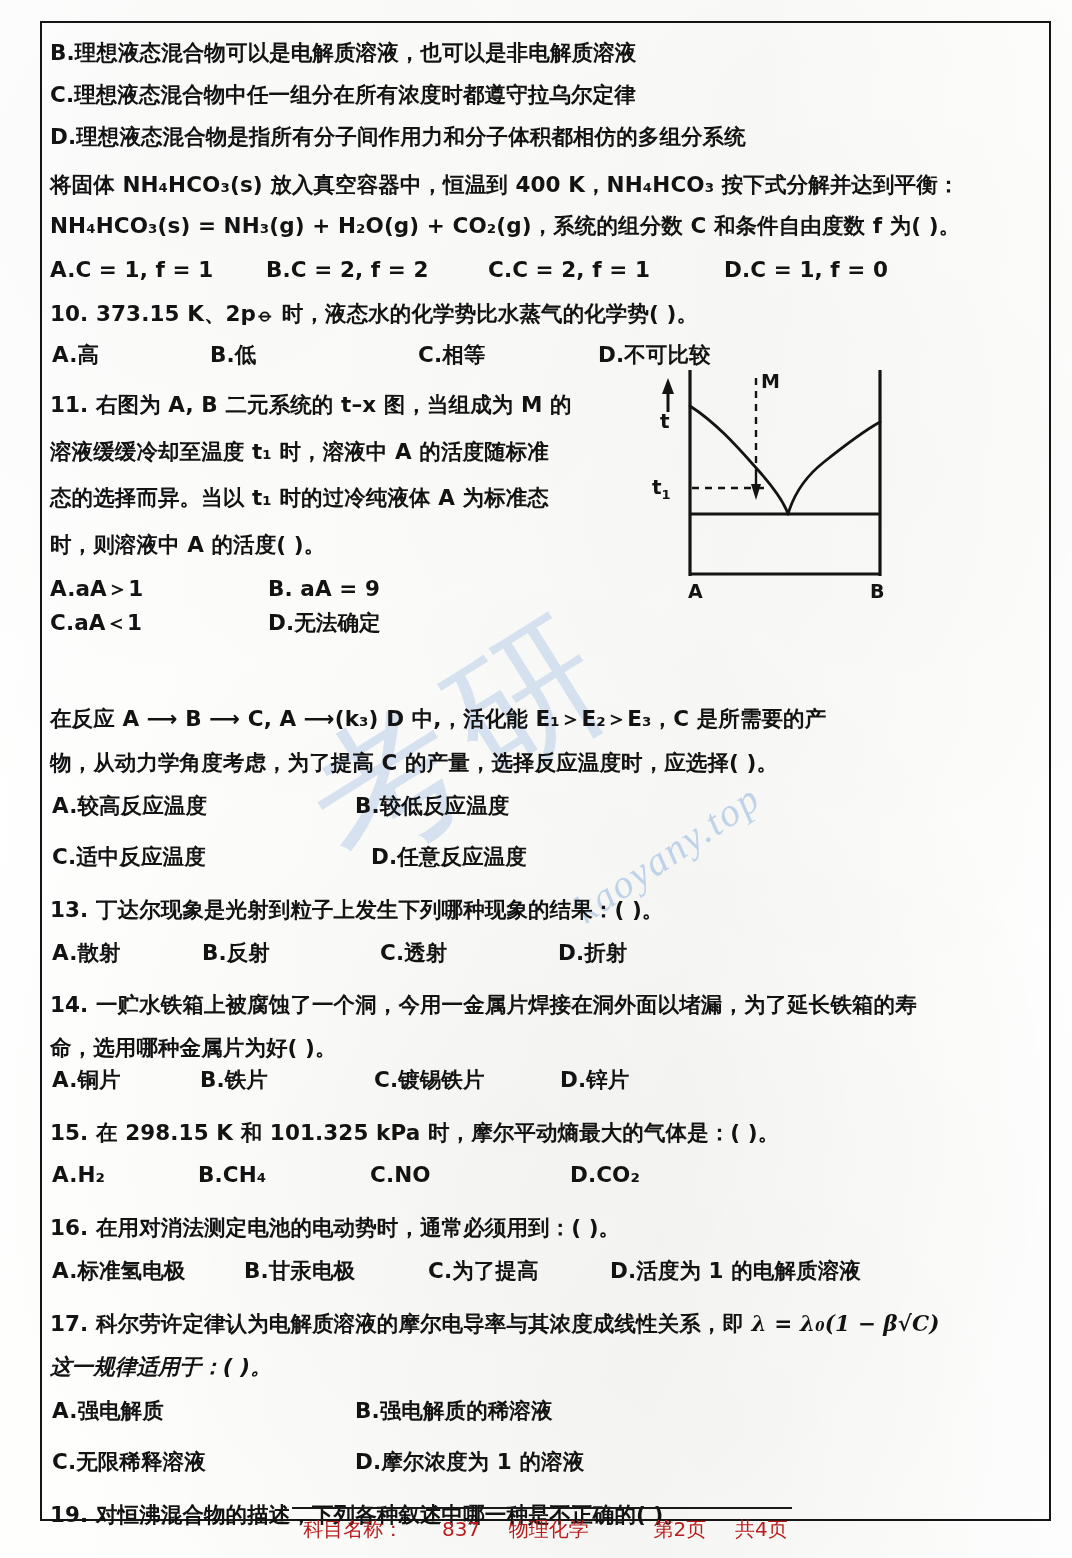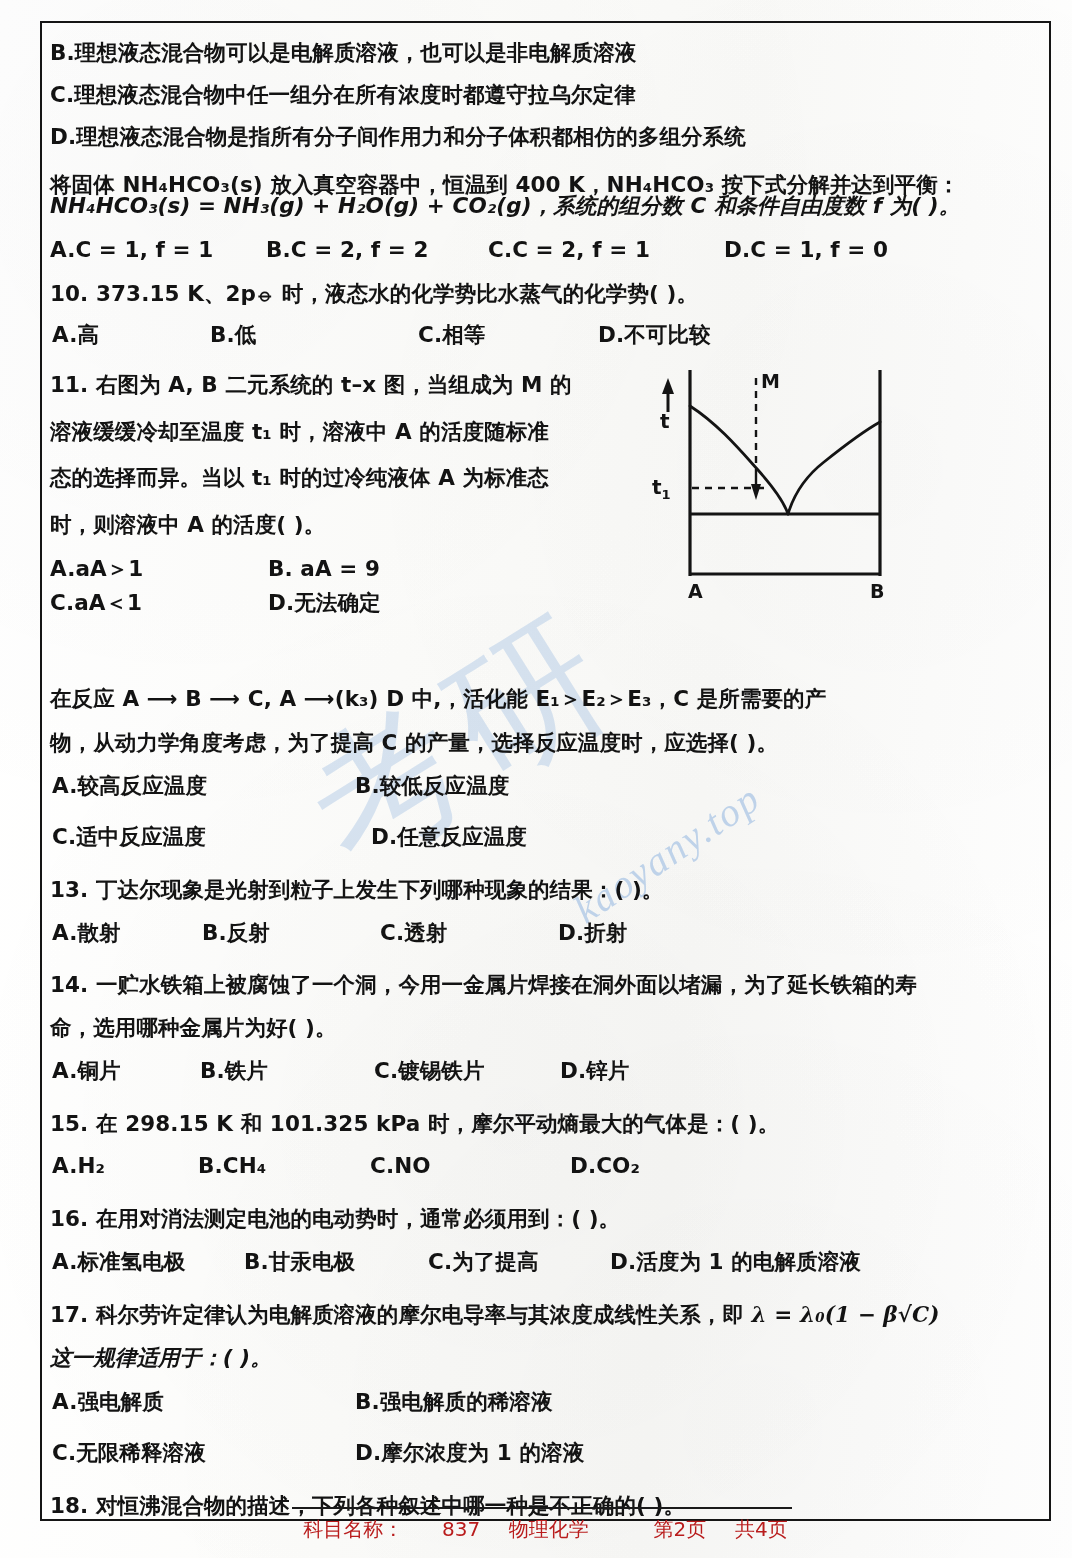--- a/index.html
+++ b/index.html
@@ -177,21 +177,21 @@
   <div class="content">
 
     <div class="q-block">
       <div class="line" style="margin-top:16px;">B.理想液态混合物可以是电解质溶液，也可以是非电解质溶液</div>
       <div class="line" style="margin-top:20px;">C.理想液态混合物中任一组分在所有浓度时都遵守拉乌尔定律</div>
       <div class="line" style="margin-top:21px;">D.理想液态混合物是指所有分子间作用力和分子体积都相仿的多组分系统</div>
     </div>
 
     <div class="q-block">
       <div class="line" style="margin-top:26px;">将固体 NH₄HCO₃(s) 放入真空容器中，恒温到 400 K，NH₄HCO₃ 按下式分解并达到平衡：</div>
-      <div class="line" style="font-style:italic;">NH₄HCO₃(s) = NH₃(g) + H₂O(g) + CO₂(g)，系统的组分数 C 和条件自由度数 f  为( )。</div>
+      <div class="line" style="margin-top:20px;">NH₄HCO₃(s) = NH₃(g) + H₂O(g) + CO₂(g)，系统的组分数 C 和条件自由度数 f  为( )。</div>
       <div class="opts" style="margin-top:22px;">
         <span class="line opt" style="left:0px;">A.C = 1, f = 1</span>
         <span class="line opt" style="left:216px;">B.C = 2, f = 2</span>
         <span class="line opt" style="left:438px;">C.C = 2, f = 1</span>
         <span class="line opt" style="left:648px;margin-left:26px;">D.C = 1, f = 0</span>
       </div>
     </div>
 
     <div class="q-block">
       <div class="line" style="margin-top:10px;">
@@ -247,21 +247,21 @@
         <span class="line opt" style="left:330px;">C.透射</span>
         <span class="line opt" style="left:508px;">D.折射</span>
       </div>
     </div>
 
     <div class="q-block">
       <div class="line" style="margin-top:18px;">
         <span>14.</span><span>&nbsp;</span><span>一贮水铁箱上被腐蚀了一个洞，今用一金属片焊接在洞外面以堵漏，为了延长铁箱的寿</span>
       </div>
       <div class="line" style="margin-top:22px;">命，选用哪种金属片为好( )。</div>
-      <div class="opts" style="margin-top:21px;">
+      <div class="opts" style="margin-top:10px;">
         <span class="line opt" style="left:2px;">A.铜片</span>
         <span class="line opt" style="left:150px;">B.铁片</span>
         <span class="line opt" style="left:324px;">C.镀锡铁片</span>
         <span class="line opt" style="left:510px;">D.锌片</span>
       </div>
     </div>
 
     <div class="q-block">
       <div class="line" style="margin-top:19px;">
         <span>15.</span><span>&nbsp;</span><span>在 298.15 K 和 101.325 kPa 时，摩尔平动熵最大的气体是：( )。</span>
@@ -296,21 +296,21 @@
         <span class="line opt" style="left:305px;">B.强电解质的稀溶液</span>
       </div>
       <div class="opts" style="margin-top:17px;">
         <span class="line opt" style="left:2px;">C.无限稀释溶液</span>
         <span class="line opt" style="left:305px;">D.摩尔浓度为 1 的溶液</span>
       </div>
     </div>
 
     <div class="q-block">
       <div class="line" style="margin-top:19px;">
-        <span>18.</span><span>&nbsp;</span><span>对恒沸混合物的描述，下列各种叙述中哪一种是不正确的( )。</span>
+        <span>19.</span><span>&nbsp;</span><span>对恒沸混合物的描述，下列各种叙述中哪一种是不正确的( )。</span>
       </div>
 
     </div>
 
   </div>
 
   <div class="footer-rule"></div>
   <div class="footer">
     <span>科目名称：</span>
     <span class="f-gap1"></span>

